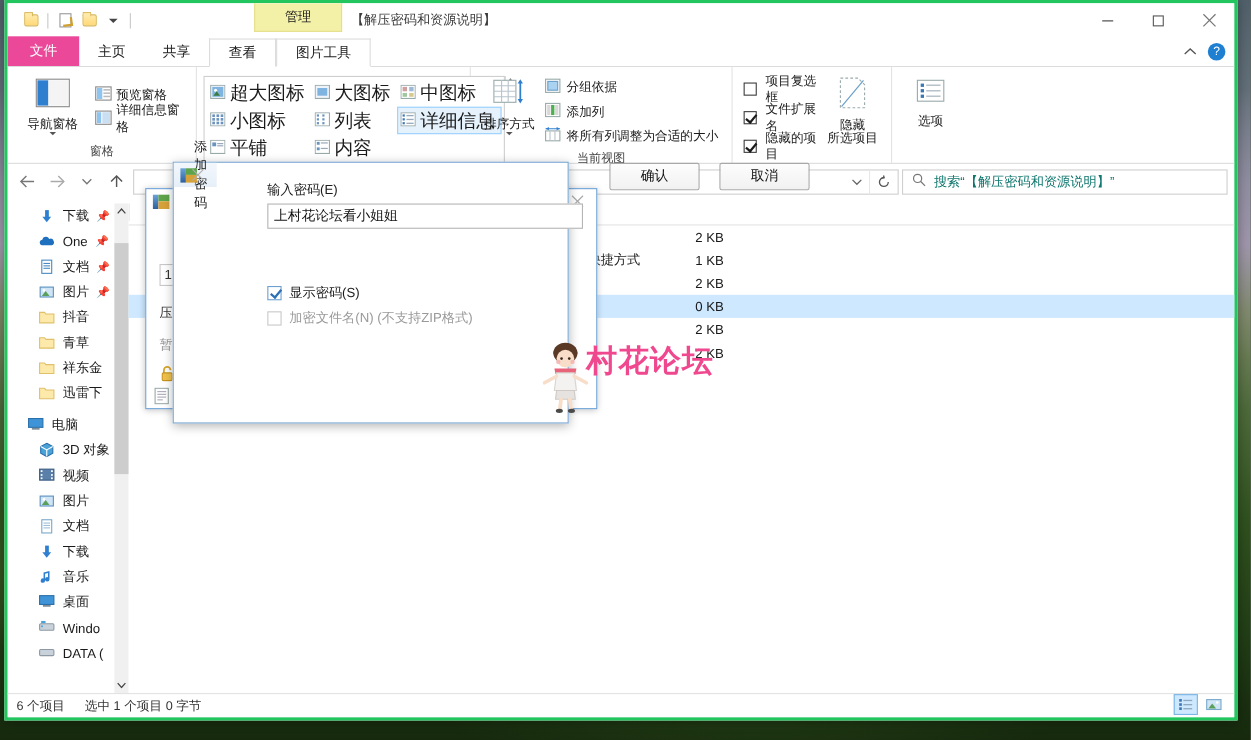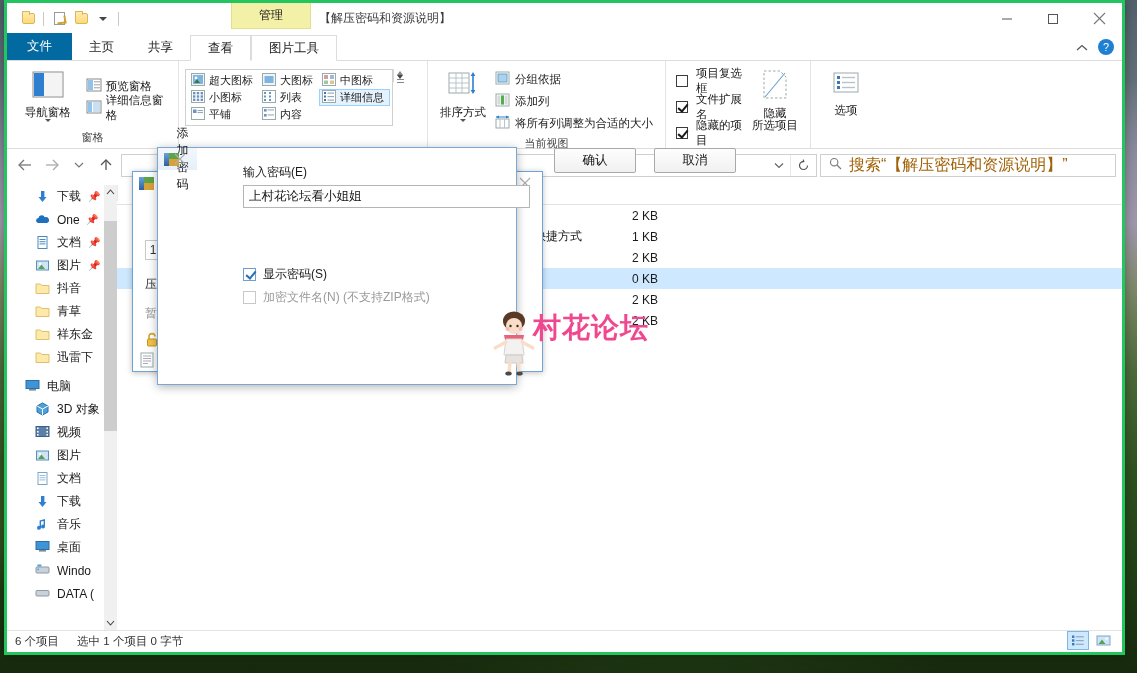--- a/index.html
+++ b/index.html
@@ -72,21 +72,21 @@
 
   
   .tabstrip {
     height:27px; background:#fff; display:flex; align-items:flex-end;
     position:relative; border-bottom:1px solid #dcdcdc;
   }
   .tab {
     height:26px; padding:0 17px; display:flex; align-items:center;
     font-size:12.5px; color:#222; position:relative;
   }
-  .tab.file { background:#0369a1; color:#fff; font-weight:normal; padding:0 20px; height:27px; }
+  .tab.file { background:#ec4899; color:#fff; font-weight:normal; padding:0 20px; height:27px; }
   .tab.active { background:#fff; border:1px solid #dcdcdc; border-bottom:1px solid #fff; margin-bottom:-1px; }
   .tab.mgmt-sub { background:#fff; border:1px solid #dcdcdc; border-bottom:1px solid #fff; margin-bottom:-1px;}
   .tabstrip .right-ic{ position:absolute; right:8px; bottom:4px; display:flex; align-items:center; gap:10px;}
   .help-circle{width:16px;height:16px;border-radius:50%;background:#1f7fd0;color:#fff;font-size:11px;display:flex;align-items:center;justify-content:center;}
 
   
   .ribbon { height:88px; background:#fff; border-bottom:1px solid #dcdcdc; display:flex; position:relative; }
   .rgroup { display:flex; flex-direction:column; border-right:1px solid #e3e3e3; position:relative; padding-top:4px;}
   .rgroup .gbody{ flex:1; display:flex; align-items:flex-start; padding:2px 6px; }
   .rgroup .glabel{ text-align:center; font-size:11px; color:#444; padding-bottom:3px; }
@@ -95,37 +95,37 @@
   .bigbtn .lbl { font-size:11.5px; color:#1a1a1a; margin-top:2px; text-align:center; line-height:12px;}
   .bigbtn .dncaret{ width:0;height:0;border-left:3px solid transparent;border-right:3px solid transparent;border-top:3px solid #555; margin-top:1px;}
 
   .smallrow { display:flex; align-items:center; gap:4px; height:22px; font-size:11.5px; color:#1a1a1a; padding:0 3px;}
   .smallrow .ic { width:16px; height:16px; flex:0 0 16px; }
 
   .gallery {
     border:1px solid #cfcfcf; display:grid; grid-template-columns:auto auto auto;
     padding:2px; background:#fff; position:relative;
   }
-  .gitem { display:flex; align-items:center; gap:4px; font-size:11px; padding:1px 6px 1px 3px; color:#1a1a1a; white-space:nowrap;}
+  .gitem { display:flex; align-items:center; gap:4px; font-size:17px; padding:1px 6px 1px 3px; color:#1a1a1a; white-space:nowrap;}
   .gitem.sel { background:#e5f1fb; border:1px solid #99d1ff; padding:0px 5px 0px 2px;}
   .gal-scroll { width:13px; border-left:1px solid #d8d8d8; display:flex; flex-direction:column; justify-content:space-between; align-items:center; padding:2px 0; background:#fff;}
   .tri-up{width:0;height:0;border-left:3.5px solid transparent;border-right:3.5px solid transparent;border-bottom:4px solid #888;}
   .tri-dn{width:0;height:0;border-left:3.5px solid transparent;border-right:3.5px solid transparent;border-top:4px solid #444;}
   .bar-eq{width:7px;height:1px;background:#888;box-shadow:0 3px 0 #888;}
 
   .chk { width:12px;height:12px;border:1px solid #3c3c3c;background:#fff;display:inline-block;position:relative;flex:0 0 12px;}
   .chk.on:after{content:"";position:absolute;left:3px;top:0px;width:4px;height:8px;border-right:2px solid #1a1a1a;border-bottom:2px solid #1a1a1a;transform:rotate(40deg);}
 
   
   .addrrow { height:32px; display:flex; align-items:center; padding:0 6px; gap:3px; background:#fff; }
   .navbtn { width:24px;height:24px;display:flex;align-items:center;justify-content:center;color:#666;font-size:15px;}
   .addrbox { flex:1; height:23px; border:1px solid #cfcfcf; display:flex; align-items:center; background:#fff; position:relative;}
   .addrbox .dd{ position:absolute; right:26px; top:0; bottom:0; width:22px; display:flex;align-items:center;justify-content:center;color:#555;}
   .addrbox .rf{ position:absolute; right:0; top:0; bottom:0; width:26px; display:flex;align-items:center;justify-content:center;color:#555; border-left:1px solid #e8e8e8;}
-  .searchbox { width:296px; height:23px; border:1px solid #cfcfcf; display:flex; align-items:center; gap:7px; padding-left:8px; font-size:16px; color:#a16207; background:#fff;}
+  .searchbox { width:296px; height:23px; border:1px solid #cfcfcf; display:flex; align-items:center; gap:7px; padding-left:8px; font-size:12px; color:#0f766e; background:#fff;}
 
   
   .content { flex:1; display:flex; min-height:0; background:#fff; position:relative;}
   .navpane { width:110px; border-right:none; padding-top:4px; overflow:hidden; position:relative;}
   .nav-item { display:flex; align-items:center; gap:6px; height:23px; padding-left:28px; font-size:12px; color:#1a1a1a; white-space:nowrap;}
   .nav-item.lvl0 { padding-left:18px; }
   .nav-item .ic{width:16px;height:16px;flex:0 0 16px;}
   .pin{ color:#6a8fb5; font-size:10px; margin-left:1px;}
   .navscroll { position:absolute; right:0; top:4px; bottom:0; width:13px; background:#f0f0f0;}
   .navscroll .thumb{ position:absolute; left:0; right:0; top:36px; height:210px; background:#cdcdcd;}
@@ -174,21 +174,21 @@
     font-size:12px; color:#1a1a1a; position:relative;
   }
   #pwddlg .dclose { position:absolute; right:0; top:0; width:34px; height:22px; display:flex;align-items:center;justify-content:center; color:#9a9a9a; }
   #pwddlg .dbody { flex:1; padding:16px 24px 0 46px; position:relative;}
   .dlabel { font-size:12px; color:#1a1a1a; margin-bottom:4px;}
   .dinput {
     width:287px; height:23px; border:1px solid #b5b5b5; background:#fff;
     font-size:12.5px; color:#111; padding:0 5px; outline:none;
     font-family:"Liberation Sans","DejaVu Sans",sans-serif;
   }
-  .dchkrow { display:flex; align-items:center; gap:7px; font-size:12px; color:#1a1a1a; margin-top:8px;}
+  .dchkrow { display:flex; align-items:center; gap:7px; font-size:12px; color:#1a1a1a; margin-top:0px;}
   .dchkrow.dis { color:#9a9a9a; }
   .chkblue { width:13px;height:13px;border:1px solid #6f9fd0;background:#fff;position:relative;flex:0 0 13px;}
   .chkblue.on:after{content:"";position:absolute;left:3.5px;top:0px;width:4px;height:8px;border-right:2px solid #2c6fb5;border-bottom:2px solid #2c6fb5;transform:rotate(40deg);}
   .chkblue.dis{ border-color:#c8c8c8;}
   .dbtns { display:flex; gap:18px; justify-content:center; padding-bottom:18px;}
   .dbtn {
     width:82px; height:25px; border:1px solid #a9a9a9; border-radius:2px;
     background:linear-gradient(180deg,#fdfdfd,#f1f1f1);
     font-size:12.5px; color:#111; display:flex;align-items:center;justify-content:center;
     font-family:"Liberation Sans","DejaVu Sans",sans-serif;

